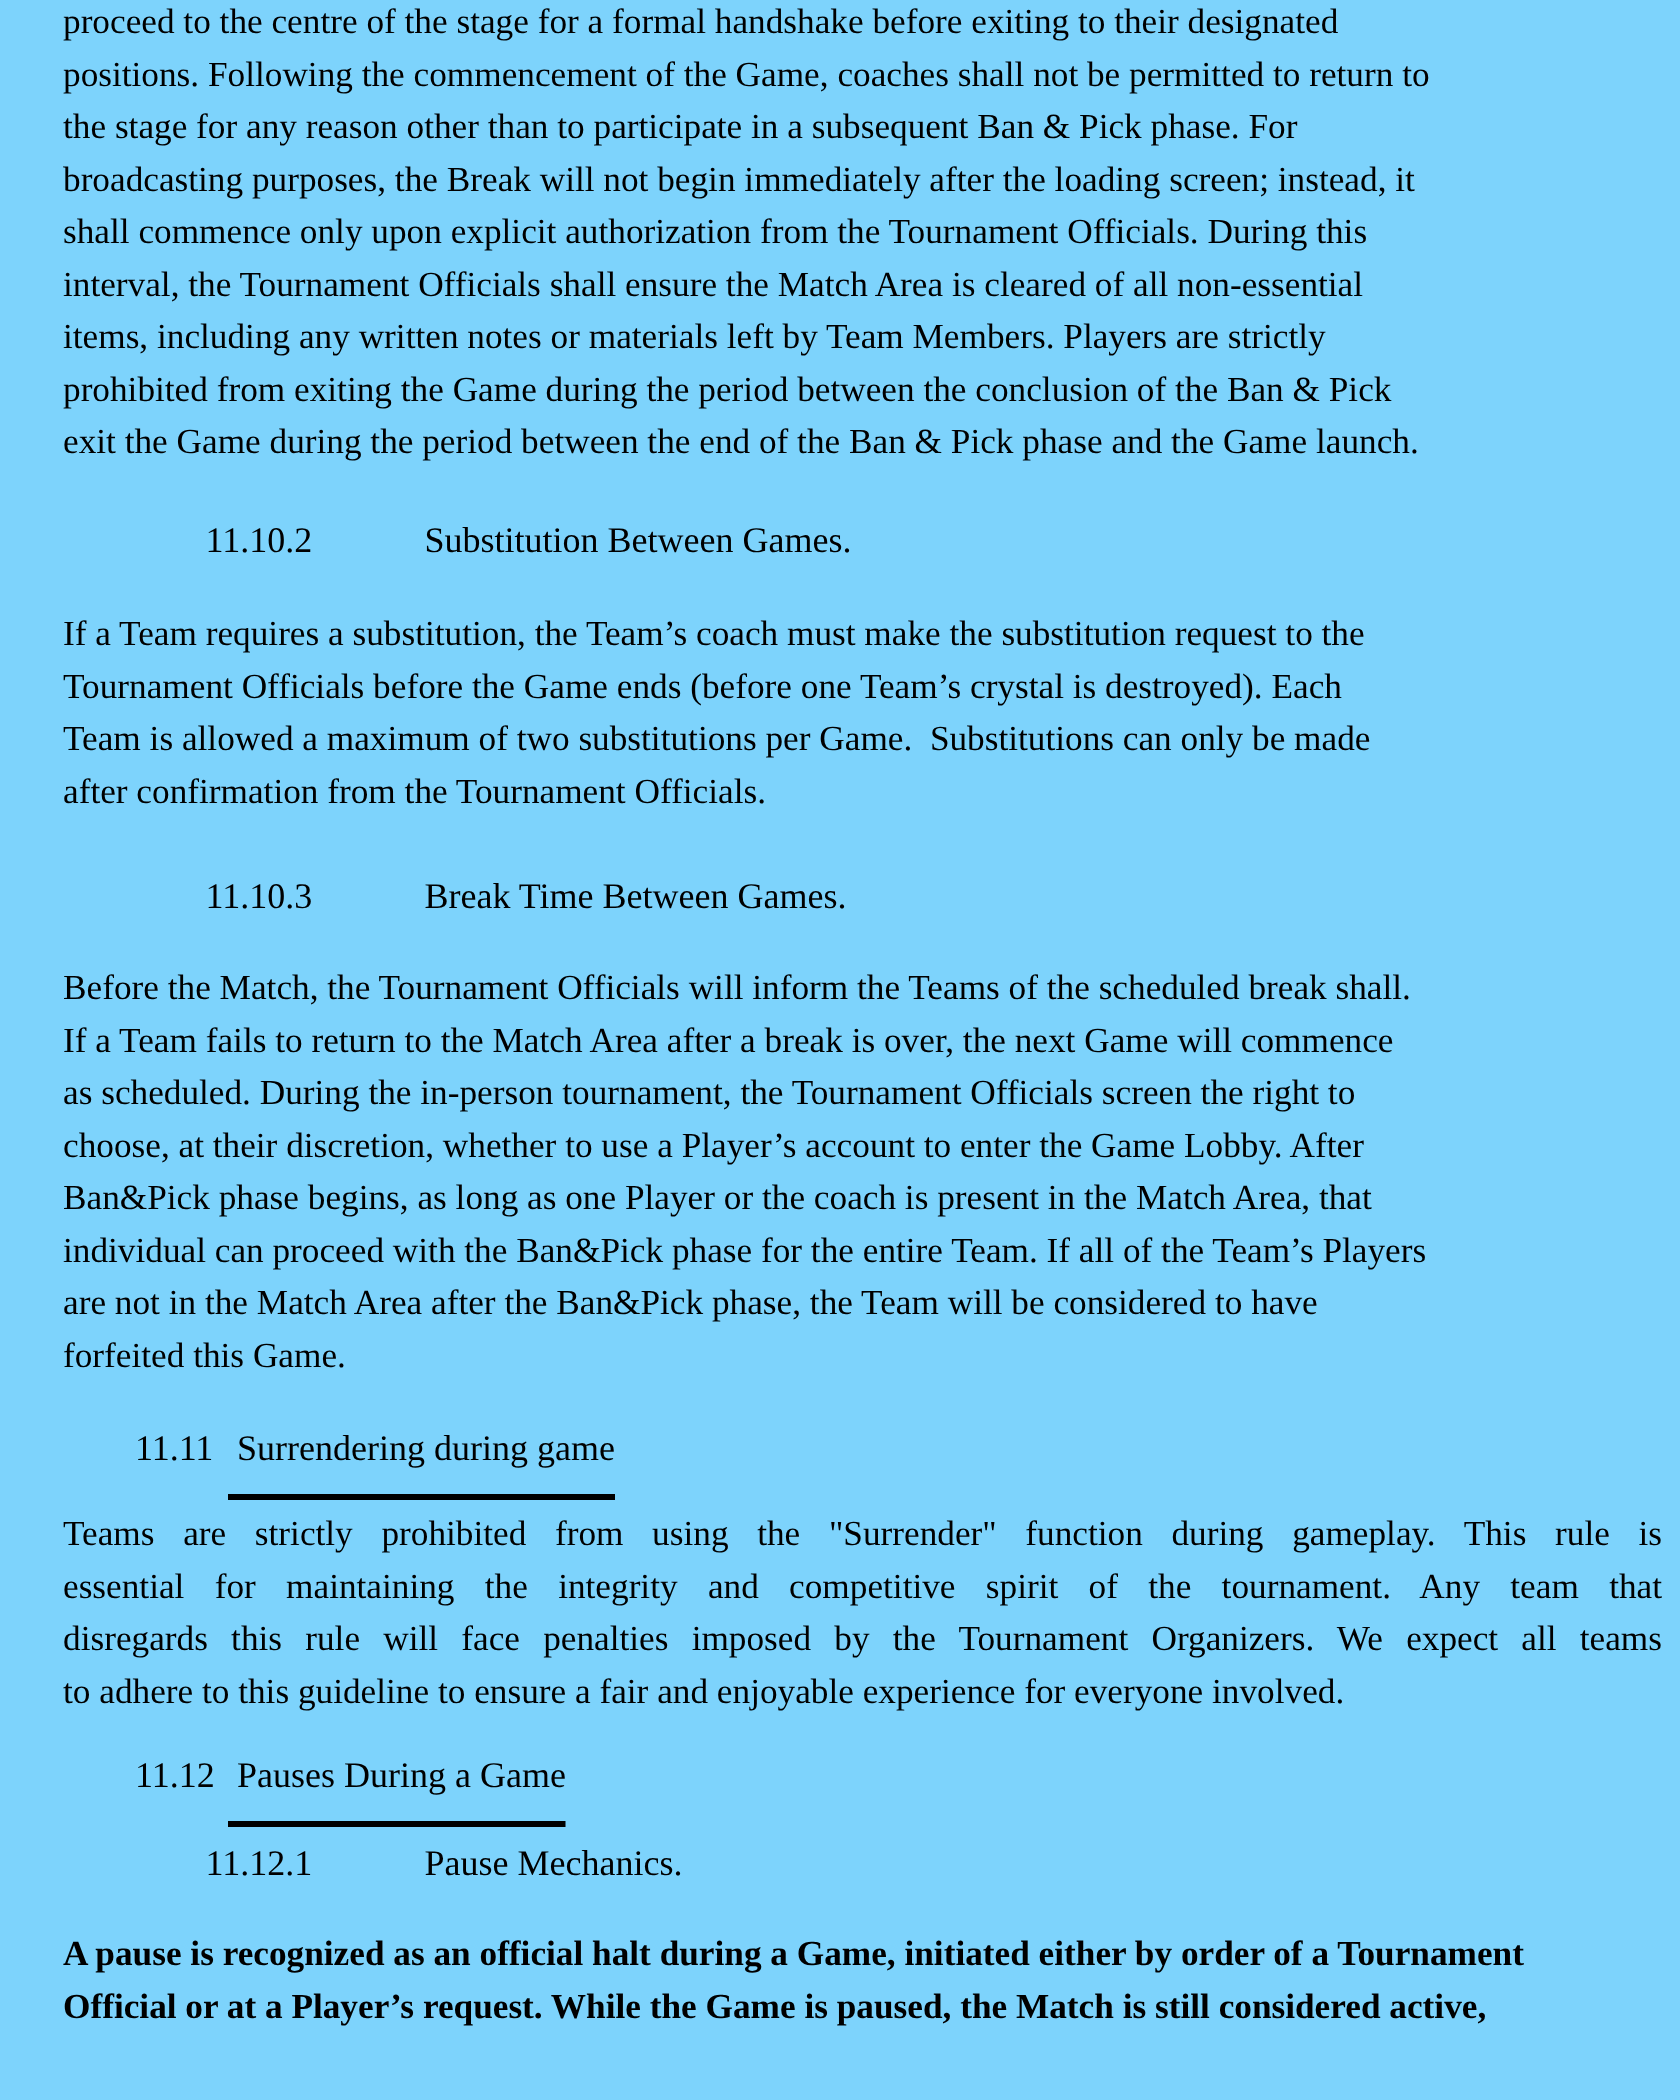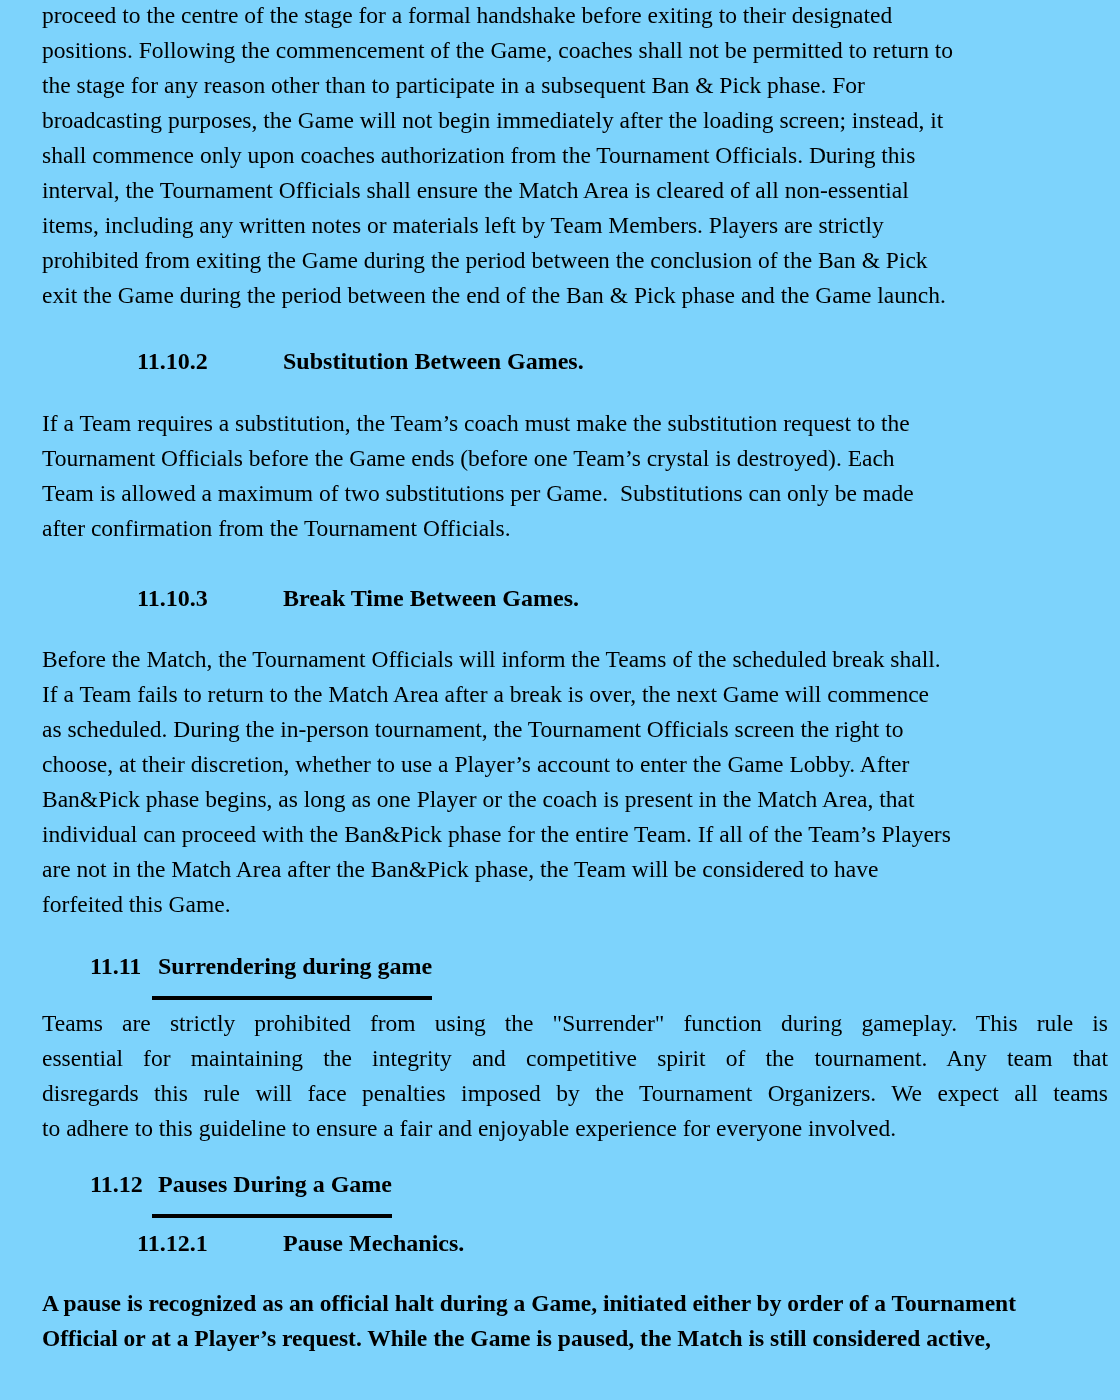--- a/index.html
+++ b/index.html
@@ -30,21 +30,21 @@
     text-align: justify;
     text-justify: inter-word;
     text-align-last: justify;
     white-space: normal;
   }
   .para.justify .line:last-child { text-align-last: left; }
   
   .heading {
     font-size: 24px;
     line-height: 35px;
-    font-weight: bold;
+    font-weight: normal;
   }
   .heading .num { display: inline-block; }
   
   .h-sub { margin-left: 95px; }
   .h-sub .num { width: 146px; }
   
   .h-main { margin-left: 48px; }
   .h-main .num { width: 62px; }
   .h-main .title {
     border-bottom: 4px solid #000000;
@@ -66,22 +66,22 @@
 </head>
 <body>
 
 <div class="page">
   <main class="content">
 
     <section class="para sec-p1">
         <div class="line">proceed to the centre of the stage for a formal handshake before exiting to their designated</div>
         <div class="line">positions. Following the commencement of the Game, coaches shall not be permitted to return to</div>
         <div class="line">the stage for any reason other than to participate in a subsequent Ban &amp; Pick phase. For</div>
-        <div class="line">broadcasting purposes, the Game will not begin immediately after the loading screen; instead, it</div>
-        <div class="line">shall commence only upon coaches authorization from the Tournament Officials. During this</div>
+        <div class="line">broadcasting purposes, the Break will not begin immediately after the loading screen; instead, it</div>
+        <div class="line">shall commence only upon explicit authorization from the Tournament Officials. During this</div>
         <div class="line">interval, the Tournament Officials shall ensure the Match Area is cleared of all non-essential</div>
         <div class="line">items, including any written notes or materials left by Team Members. Players are strictly</div>
         <div class="line">prohibited from exiting the Game during the period between the conclusion of the Ban &amp; Pick</div>
         <div class="line">exit the Game during the period between the end of the Ban &amp; Pick phase and the Game launch.</div>
       </section>
 
     <h3 class="heading h-sub sec-h-11-10-2">
       <span class="num">11.10.2</span><span class="title">Substitution Between Games.</span>
     </h3>
 

